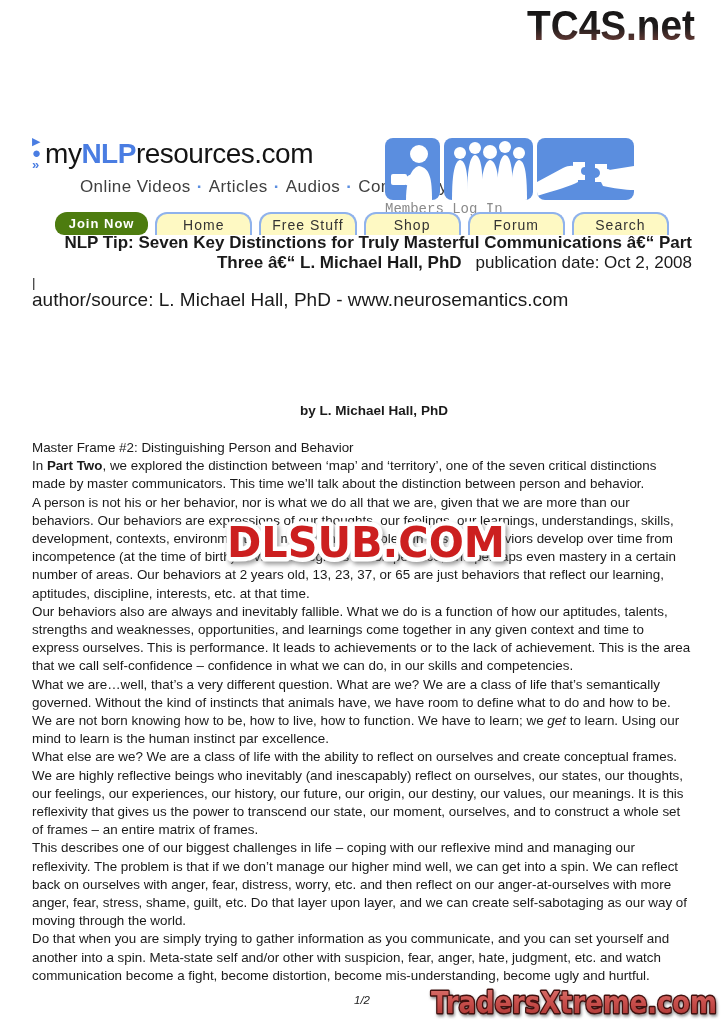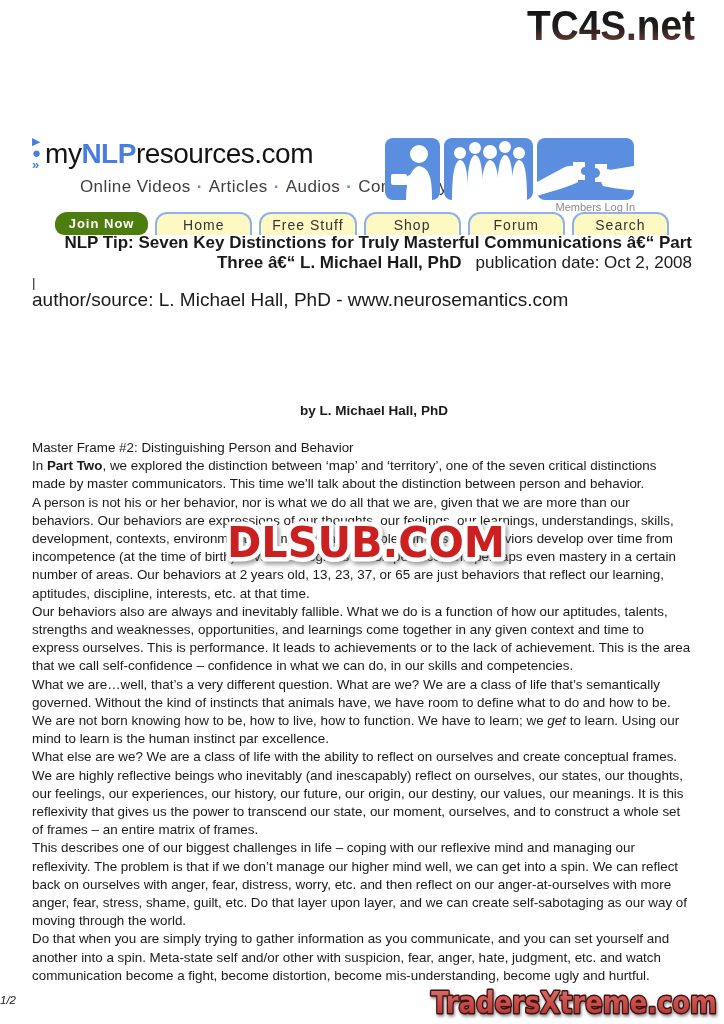--- a/index.html
+++ b/index.html
@@ -17,22 +17,22 @@
   .mark .m-dot{font-size:15px;line-height:13px;}
   .mark .m-ff{font-size:13px;line-height:12px;font-weight:bold;letter-spacing:-2px;}
   .logo-text{font-size:28px;letter-spacing:-0.5px;color:#141414;white-space:nowrap;}
   .logo-text .nlp{color:#4a7de2;font-weight:bold;}
   .tagline{margin-top:6px;font-size:17px;color:#3f3f3f;letter-spacing:0.4px;margin-left:48px;}
   .tag-dot{color:#5b8ee0;margin:0 6px;font-weight:bold;}
 
   .tiles{position:absolute;left:385px;top:138px;display:flex;gap:4px;}
   .tile{background:#5b8edf;border-radius:8px;height:62px;overflow:hidden;}
   .tile svg{display:block;}
-  .members{position:absolute;left:385px;top:201px;width:250px;text-align:right;
-           font-size:11px;color:#8a8a8a;}
+  .members{position:absolute;left:385px;top:201px;width:250px;
+           font-size:14px;color:#8a8a8a;font-family:Liberation Mono, monospace;}
 
   
   .tabs{position:absolute;left:55px;top:212px;width:614px;display:flex;gap:7px;}
   .tab{flex:1;height:23px;box-sizing:border-box;border:2px solid #8fb2ec;border-bottom:none;
        border-radius:12px 12px 0 0;background:#fef9c3;color:#333;font-size:14px;
        letter-spacing:1px;display:flex;align-items:center;justify-content:center;}
   .tab-active{background:#4d7c0f;color:#fff;border:none;border-radius:12px 12px 9px 9px;
        font-weight:bold;font-size:13px;}
 
   
@@ -51,21 +51,21 @@
   .byline{position:absolute;left:0;top:403px;width:724px;text-align:center;
           font-size:13.5px;font-weight:bold;padding-left:12px;}
 
   
   .body{position:absolute;left:32px;top:439px;width:661px;font-size:13.4px;line-height:18.2px;}
   .body p{margin:0;}
 
   
   .dlsub{position:absolute;left:221px;top:512px;text-align:right;}
   .traders{position:absolute;right:2px;top:983px;}
-  .page-num{position:absolute;left:0;top:994px;width:724px;text-align:left;
+  .page-num{position:absolute;left:0;top:994px;width:724px;text-align:center;
             font-size:11.5px;font-style:italic;color:#222;}
 </style>
 </head>
 <body>
 
 <div id="page">
 
   <div class="tc4s">
     <svg width="178" height="48">
       <defs>

